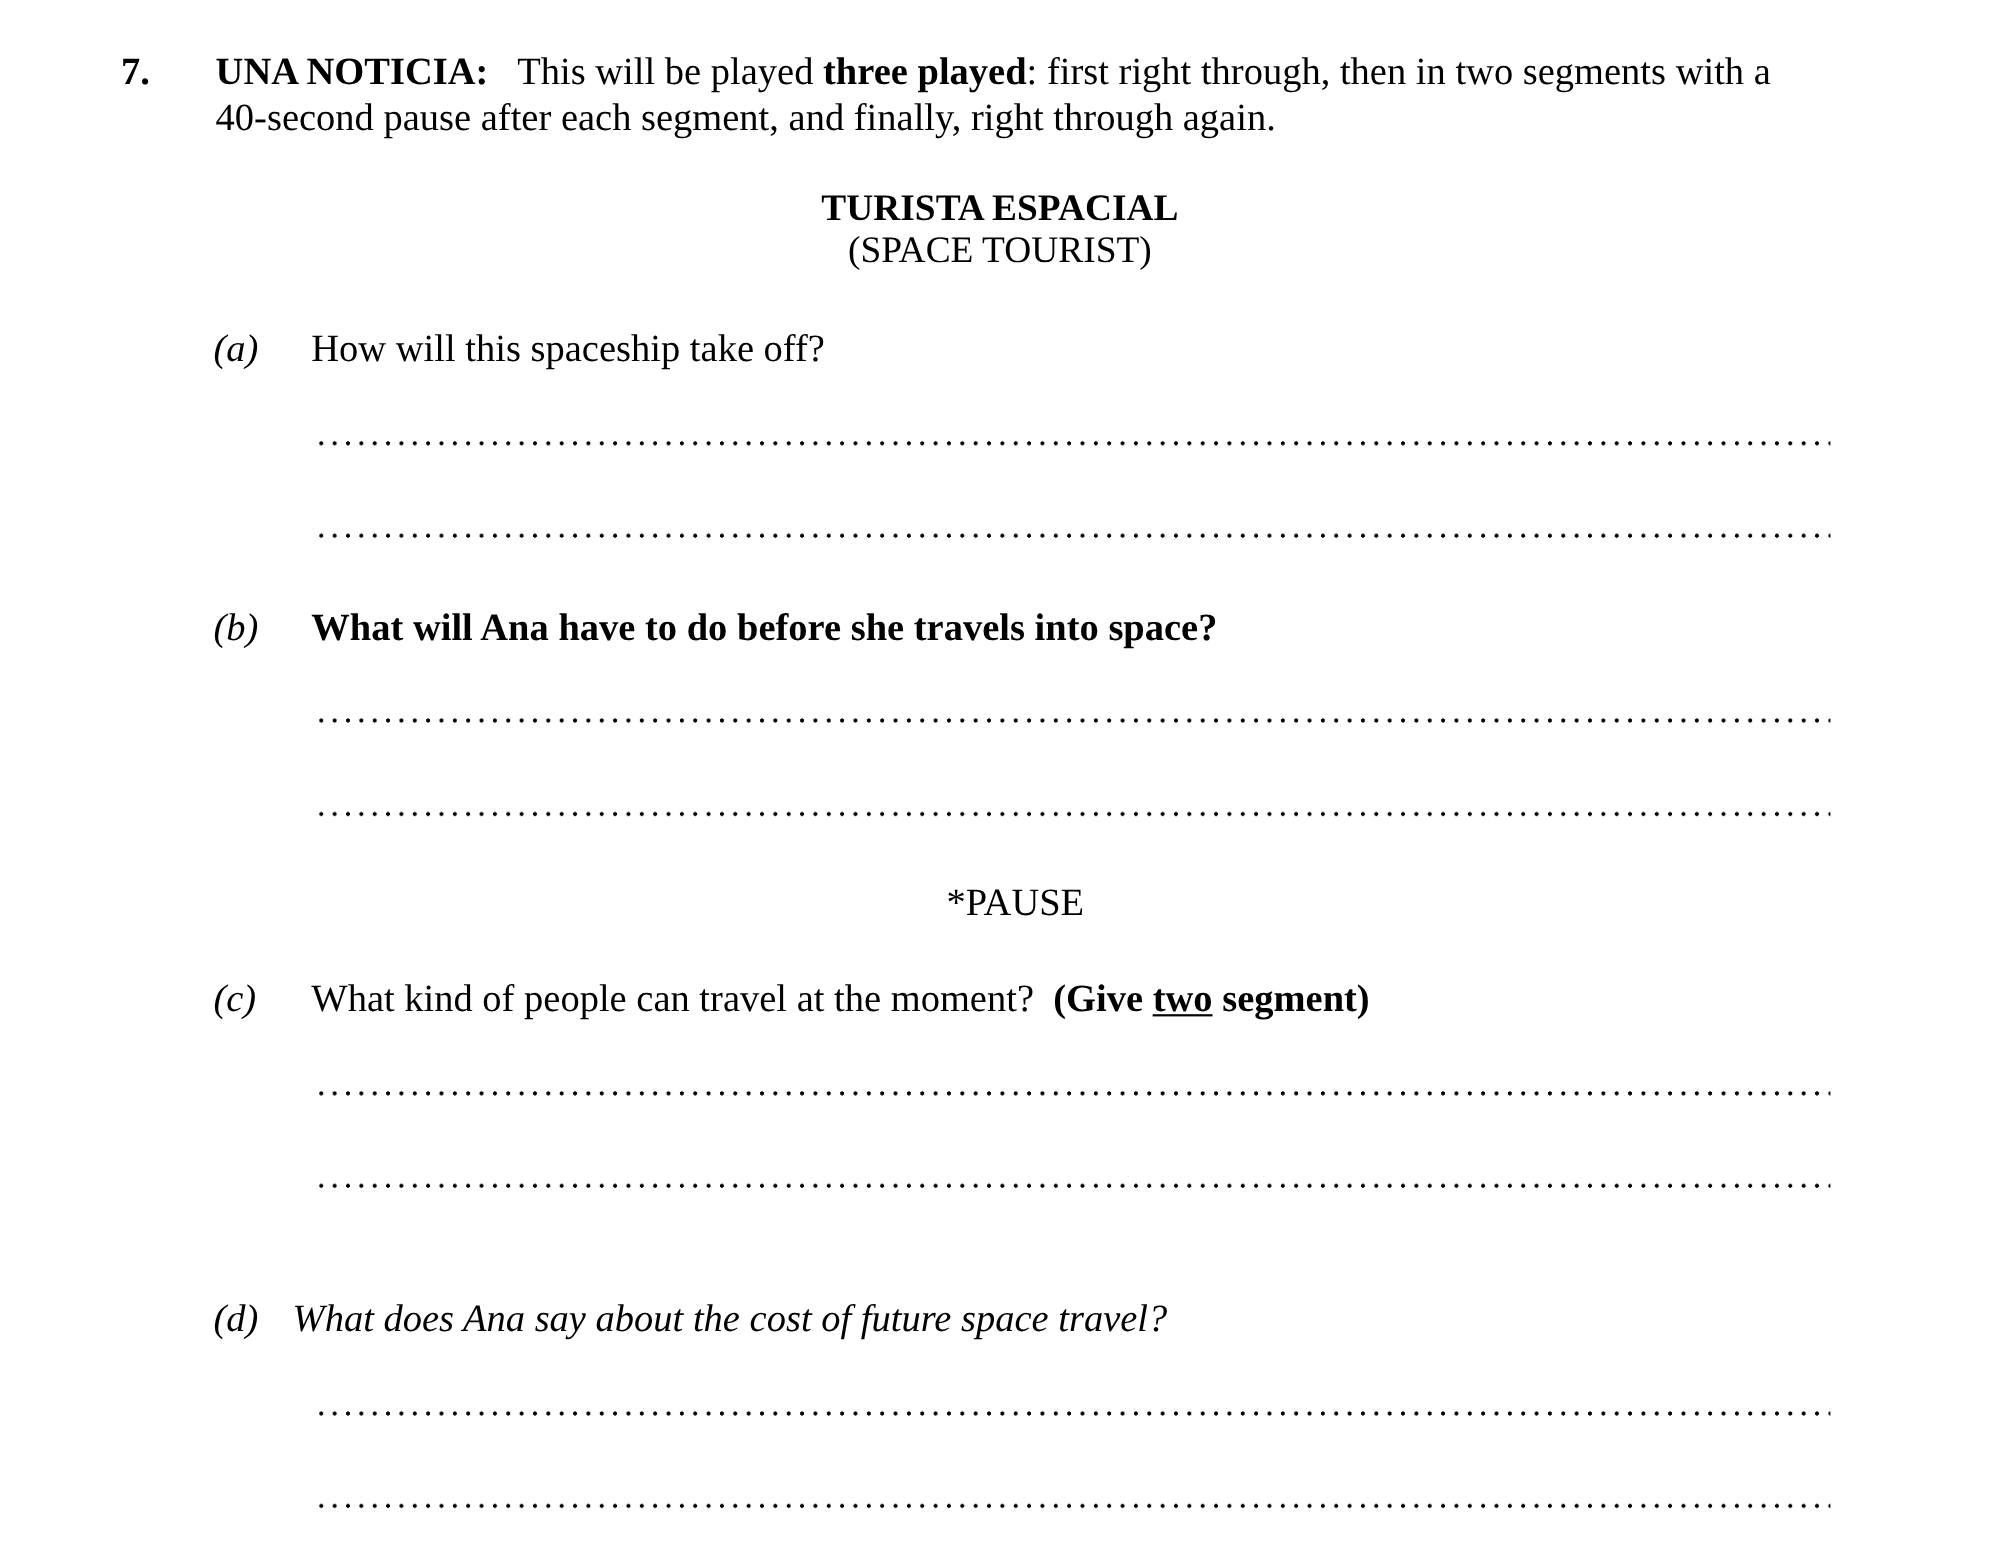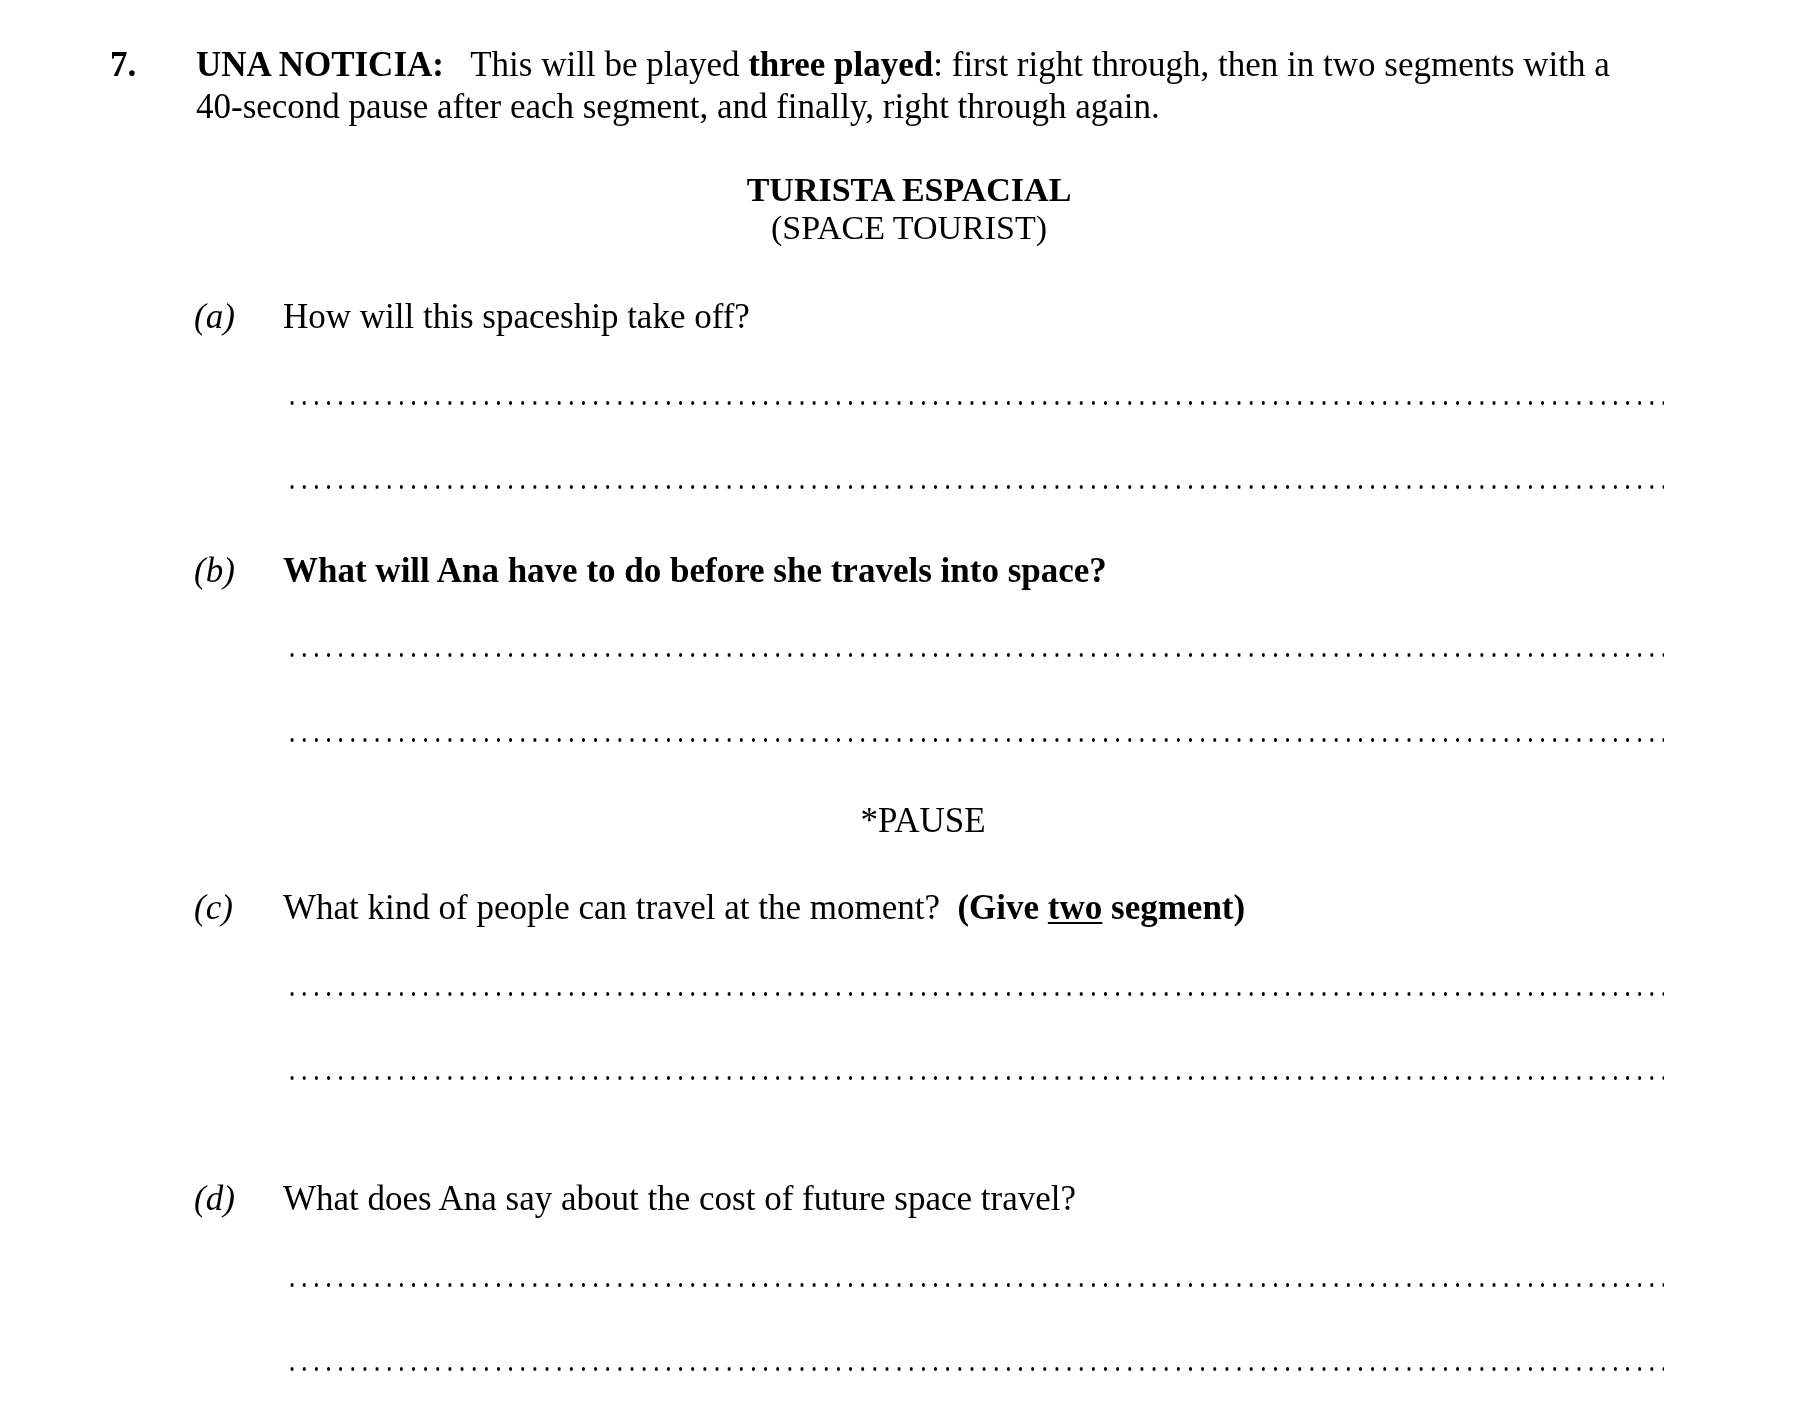--- a/index.html
+++ b/index.html
@@ -40,15 +40,15 @@
 <div class="abs t center" style="top:803px; left:14px;">*PAUSE</div>
 
 <div class="abs t i" style="left:194px; top:890px;">(c)</div>
 <div class="abs t" style="left:283px; top:890px;">
   <span>What kind of people can travel at the moment?</span><span>&nbsp;&nbsp;</span><span class="b"><span>(Give </span><span class="u">two</span><span> segment)</span></span>
 </div>
 <div class="dots" style="top:992px;"></div>
 <div class="dots" style="top:1076px;"></div>
 
 <div class="abs t i" style="left:194px; top:1181px;">(d)</div>
-<div class="abs t" style="left:283px; top:1181px;">What does Ana say about the cost of future space travel?</div>
+<div class="abs t" style="left:266px; top:1181px;font-style:italic;">What does Ana say about the cost of future space travel?</div>
 <div class="dots" style="top:1283px;"></div>
 <div class="dots" style="top:1367px;"></div>
 
 </body></html>

